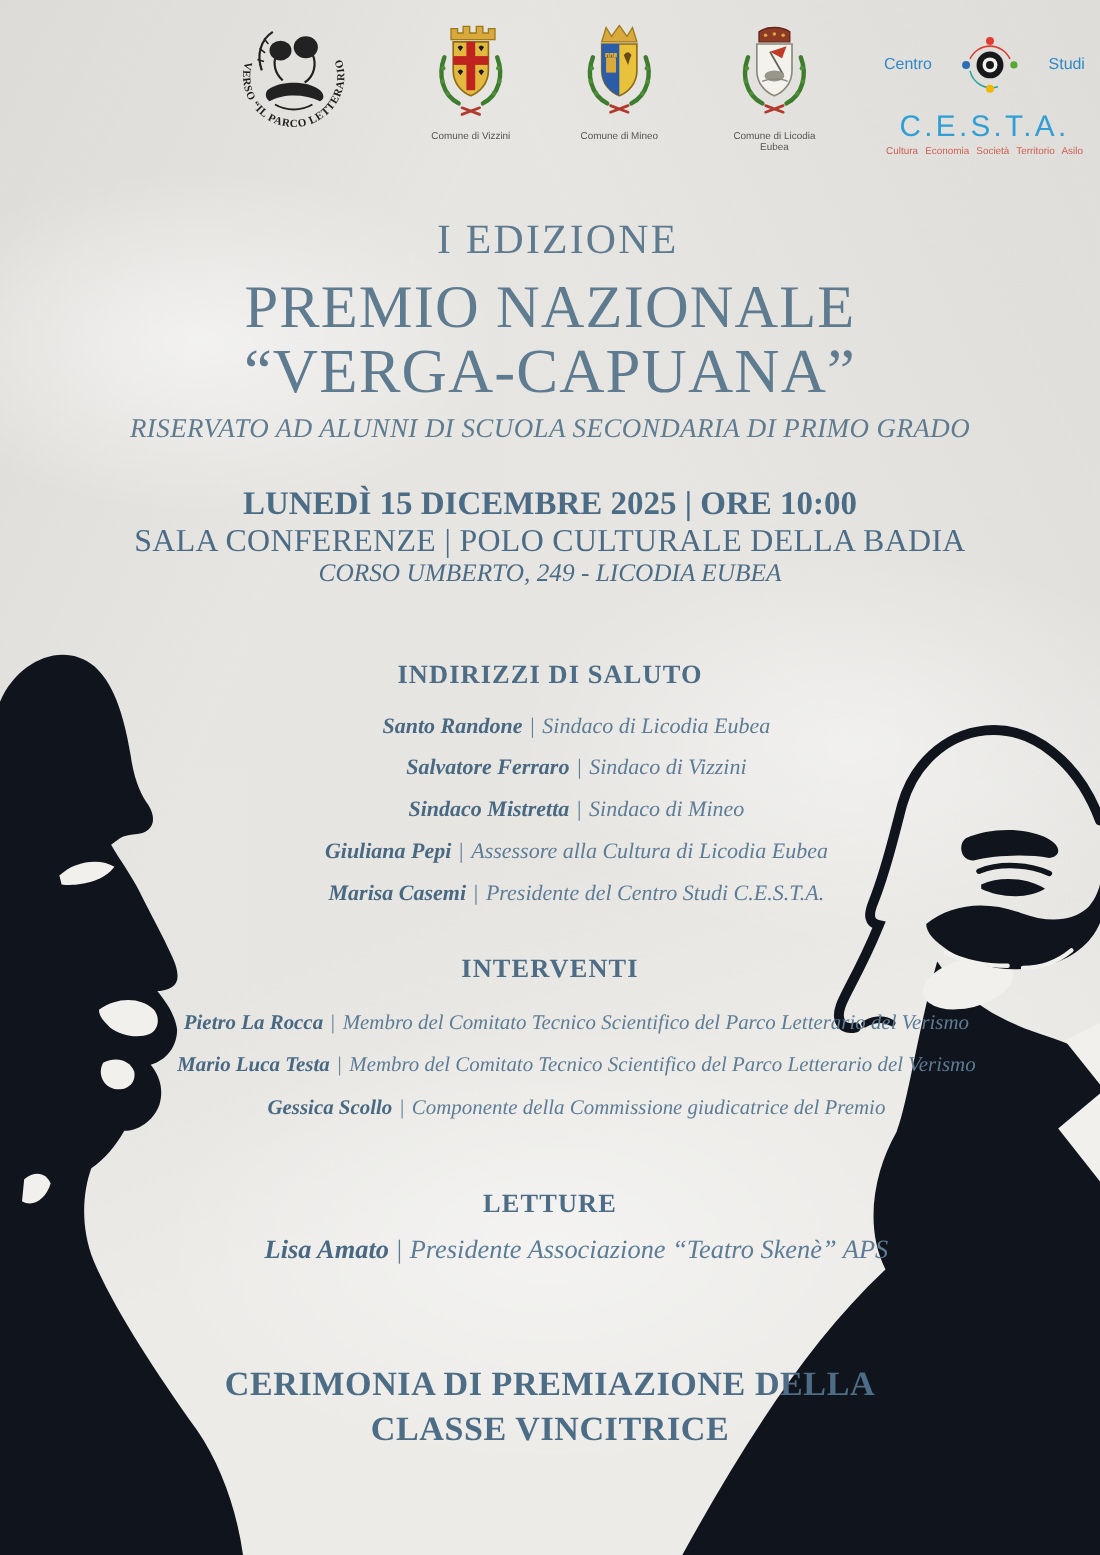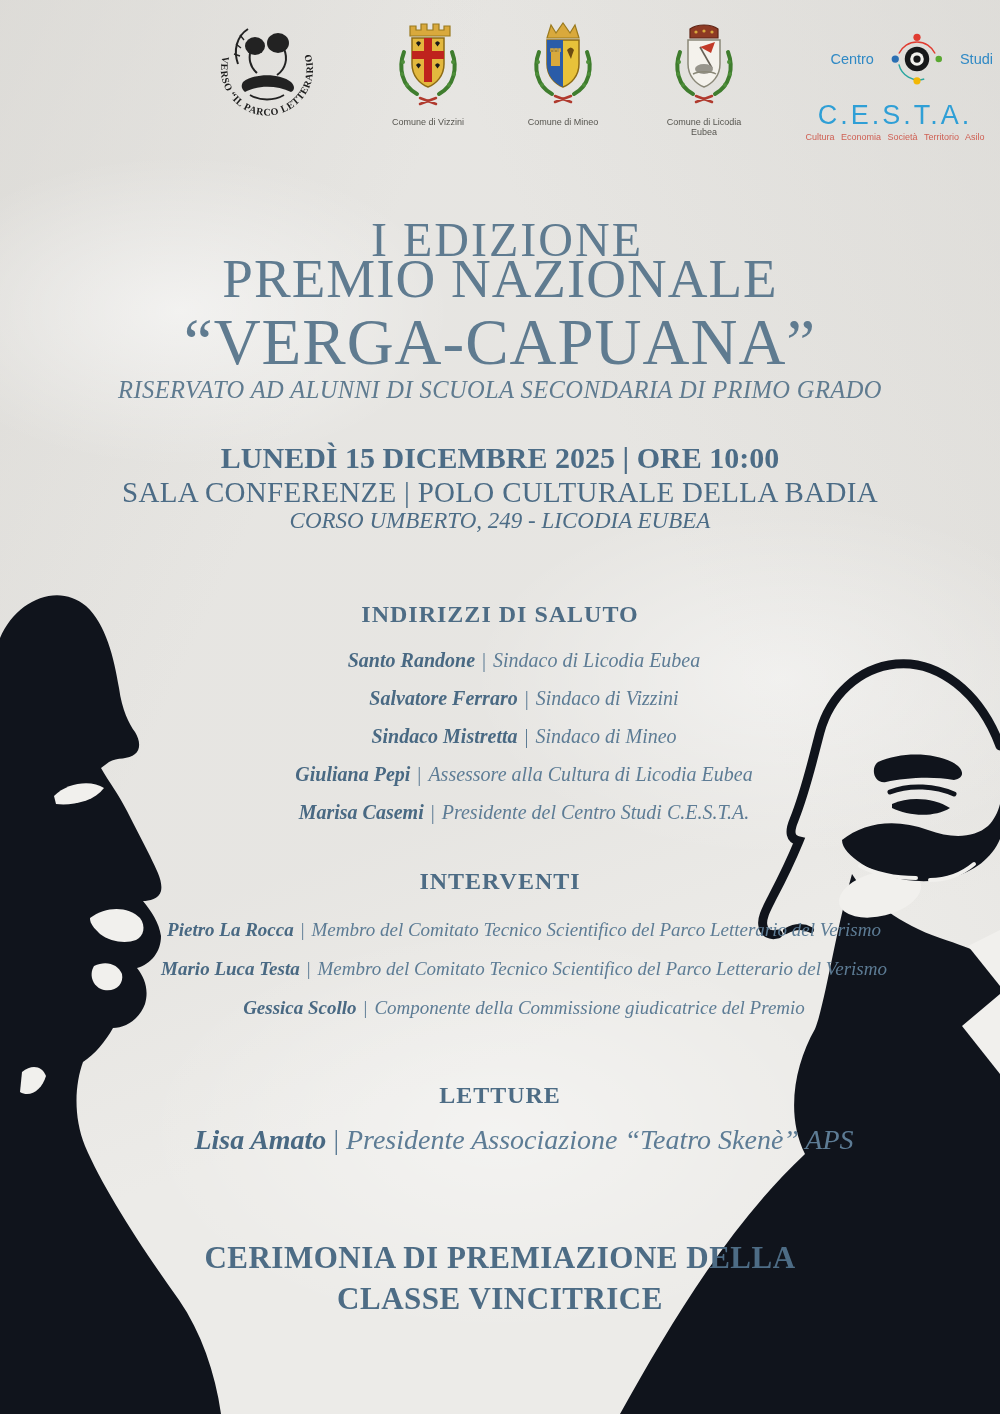--- a/index.html
+++ b/index.html
@@ -22,47 +22,47 @@
   .regione{left:48px;top:14px;width:140px;}
   .regione .rname{font-size:10.5px;font-weight:bold;color:#1d1d1d;letter-spacing:.3px;margin-top:5px;}
   .regione .rsub{font-size:6.4px;color:#3c3c3c;letter-spacing:.2px;line-height:1.25;}
   .seal{left:207px;top:16px;width:120px;height:120px;}
   .stemma{width:84px;}
   .stemma .caption{font-size:9px;color:#56554f;margin-top:3px;}
   .vizzini{left:386px;top:20px;}
   .mineo{left:521px;top:22px;}
   .licodia{left:656px;top:22px;width:96px;}
   .cesta{left:797px;top:30px;width:196px;}
-  .cesta .row{display:flex;align-items:center;justify-content:flex-end;gap:14px;}
+  .cesta .row{display:flex;align-items:center;justify-content:center;gap:24px;}
   .cesta .word{font-size:14.5px;color:#2f89c5;}
   .cesta .acr{font-size:27px;color:#2f9fd6;letter-spacing:3px;margin-top:12px;font-weight:normal;}
   .cesta .tagline{font-size:9px;color:#cf6054;word-spacing:4px;margin-top:1px;}
   
   .disclaimer{top:149px;font-size:9.7px;color:#8399ac;letter-spacing:.2px;}
   
-  .title1{top:212px;font-size:48px;color:#5f7b90;letter-spacing:2px;padding-left:14px;}
+  .title1{top:196px;font-size:38px;color:#5f7b90;letter-spacing:2px;padding-left:14px;}
   .title2{top:247px;font-size:55px;color:#5f7b90;letter-spacing:1px;}
-  .title3{top:305px;font-size:65px;color:#5f7b90;letter-spacing:1px;}
+  .title3{top:305px;font-size:57px;color:#5f7b90;letter-spacing:1px;}
   .subtitle{top:376px;font-size:24.5px;font-style:italic;color:#5f7b90;letter-spacing:.4px;}
   
   .event1{top:441px;font-size:30px;font-weight:bold;color:#4c6c86;}
   .event2{top:476px;font-size:29px;color:#4c6c86;letter-spacing:.3px;}
   .event3{top:508px;font-size:23px;font-style:italic;color:#4c6c86;}
   
   .sechead{font-size:24px;font-weight:bold;color:#4d6c85;letter-spacing:1px;}
   .items .item{position:absolute;left:0;right:0;text-align:center;padding-left:48px;}
   .name{font-weight:bold;font-style:italic;color:#496983;}
   .sep{color:#5d7c95;margin:0 7px;}
   .role{font-style:italic;color:#5d7c95;}
   .saluto-head{top:601px;}
   .saluto-items .item{font-size:20px;}
   .interv-head{top:868px;}
   .interv-items .item{font-size:19px;}
   .letture-head{top:1082px;}
-  .letture-items .item{font-size:28px;}
+  .letture-items .item{font-size:24px;}
   .closing1{top:1240px;font-size:31px;font-weight:bold;color:#4d6c85;letter-spacing:.5px;}
   .closing2{top:1281px;font-size:31px;font-weight:bold;color:#4d6c85;letter-spacing:.5px;}
   .txt{z-index:3;}
   .sil{z-index:1;}
 </style>
 </head>
 <body>
 
 <div class="page">
 

